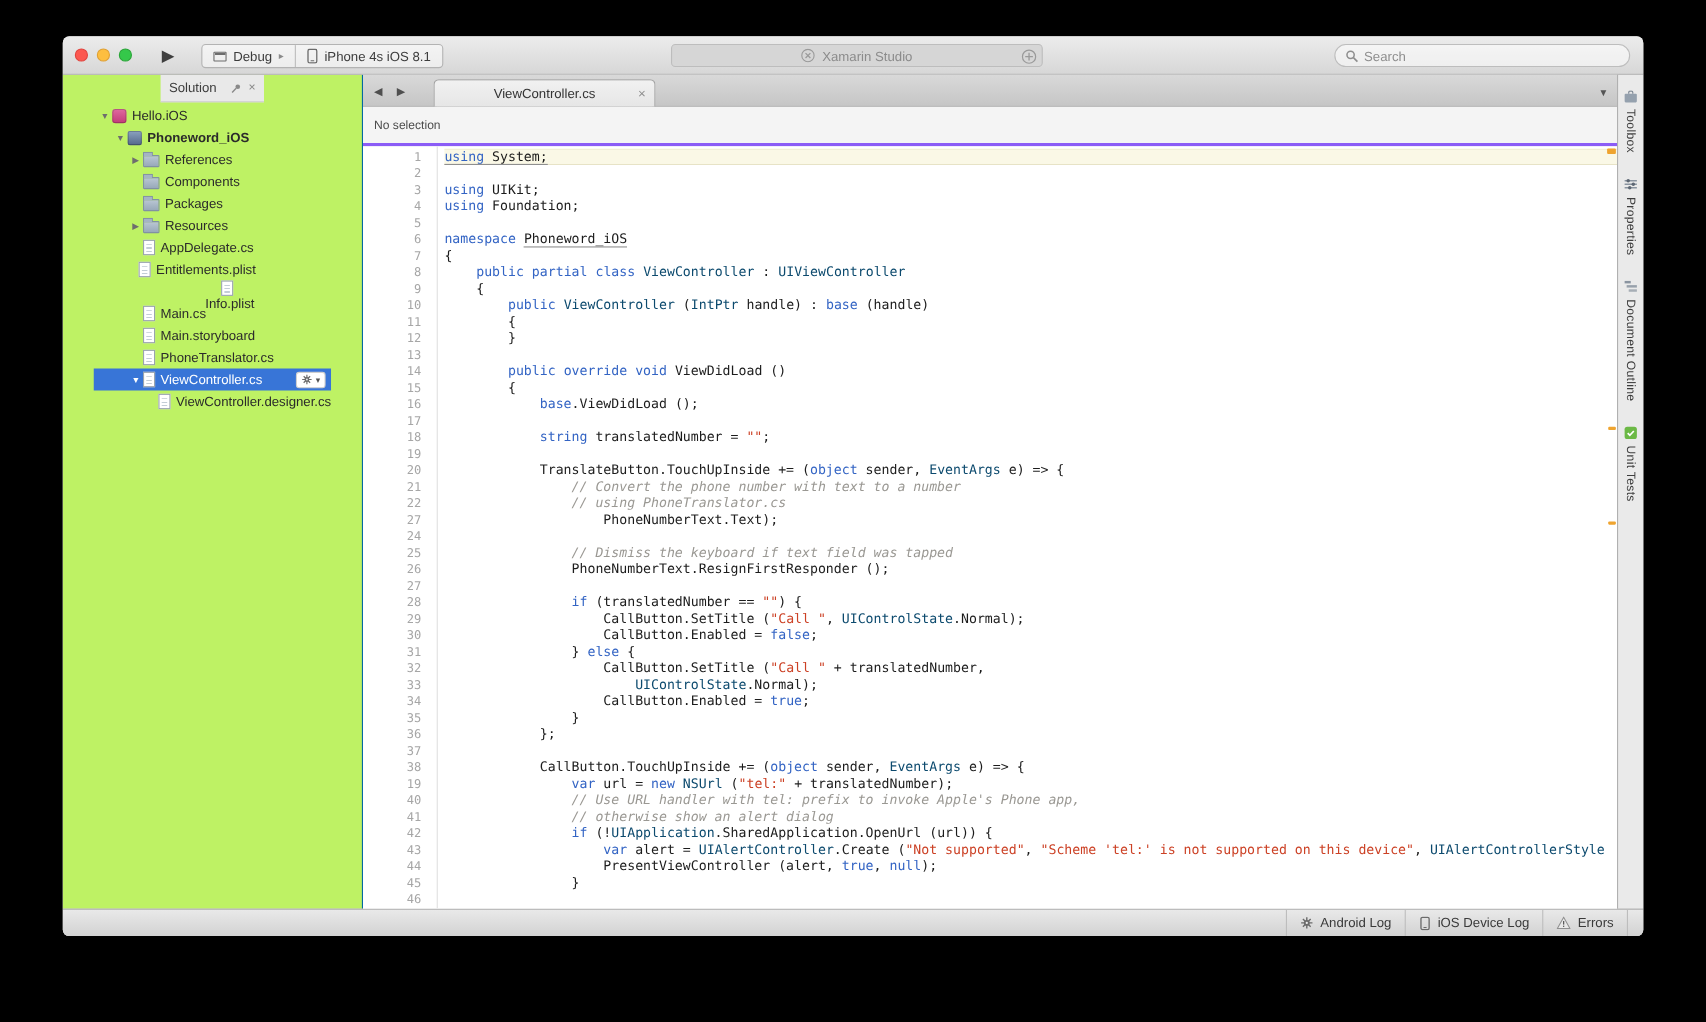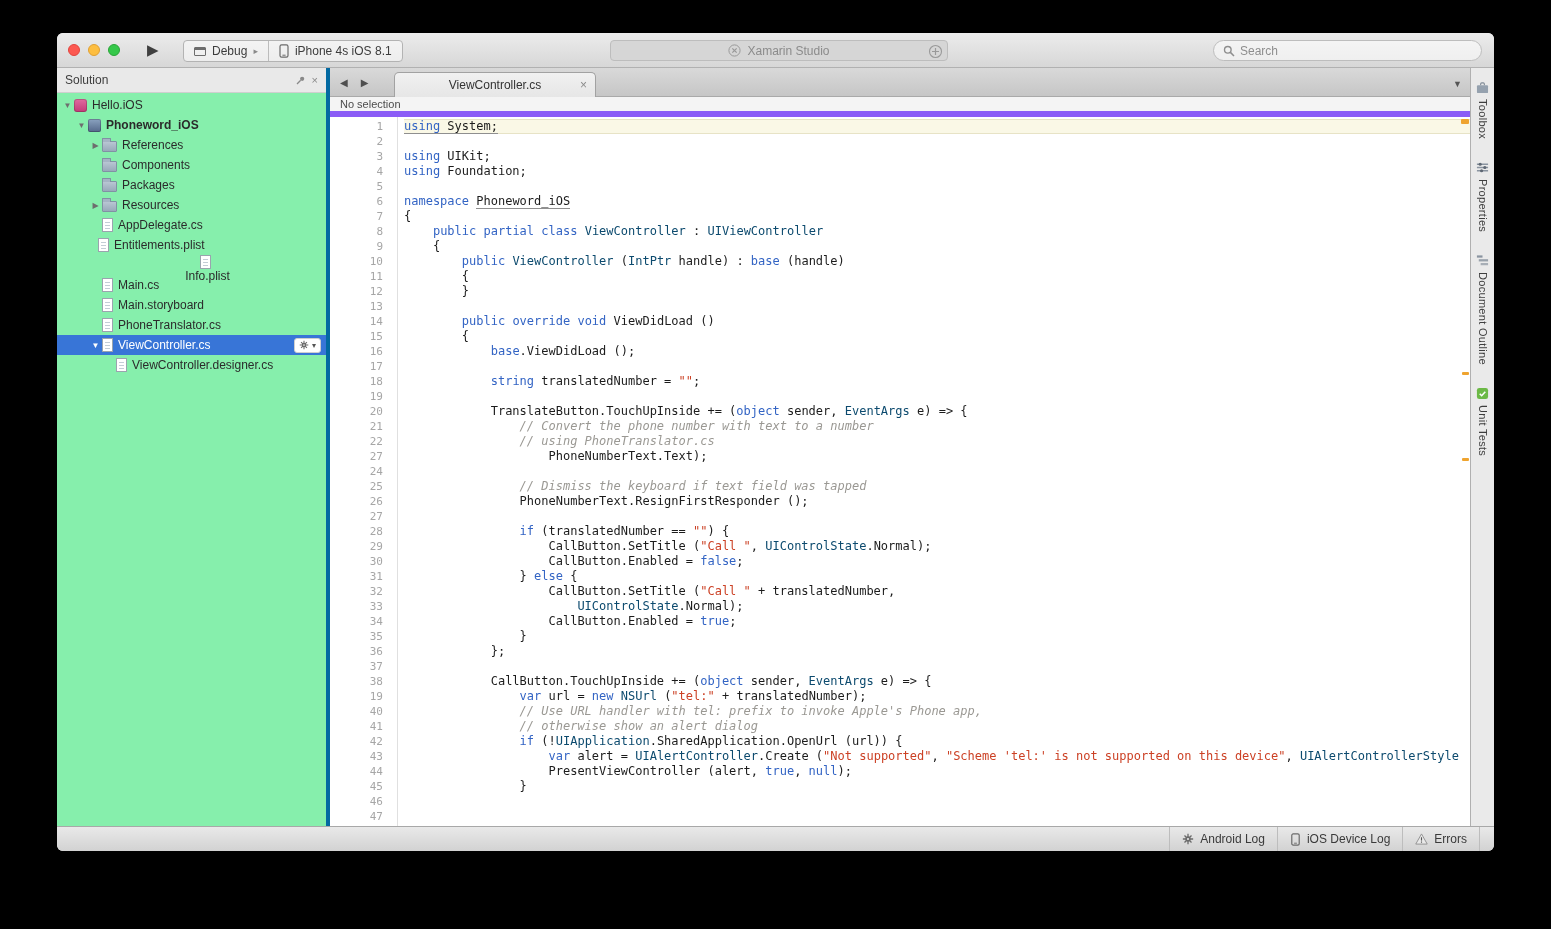--- a/index.html
+++ b/index.html
@@ -35,22 +35,22 @@
                   border:1px solid #bdbdbd; border-radius:11px; background:rgba(255,255,255,.55);
                   display:flex; align-items:center; padding:0 9px; gap:5px; }
   .search-field input { border:none; outline:none; background:transparent; flex:1;
                         font-size:12px; color:#6e6e6e; font-family:"Liberation Sans",sans-serif; }
   .search-field input::placeholder { color:#8e8e8e; }
 
   
   .main { flex:1; display:flex; min-height:0; }
 
   
-  .sidebar { width:273px; flex:none; background:#86efac; border-right:4px solid #0369a1;
-             display:flex; flex-direction:column; }
+  .sidebar { width:273px; flex:none; background:#bef264; border-right:1px solid #0369a1;
+             display:flex; flex-direction:column;align-items:center; }
   .pad-header { height:25px; flex:none; display:flex; align-items:center; gap:6px; padding:0 8px;
                 font-size:12px; color:#3d3d3d; border-bottom:1px solid #cfcfcf; background:#e9e9e9; }
   .pad-header .spacer { flex:1; }
   .pad-hicon { color:#8a8a8a; font-size:11px; line-height:1; }
   .tree { flex:1; overflow:hidden; padding-top:2px; }
   .tree-row { height:20px; display:flex; align-items:center; font-size:12px; color:#2b2b2b;
               white-space:nowrap; }
   .tree-row.bold { font-weight:bold; }
   .tree-row.selected { background:#3875d7; color:#fff; }
   .disclosure { width:13px; flex:none; font-size:8px; color:#6e6e6e; text-align:center; }
@@ -75,21 +75,21 @@
   .editor-col { flex:1; display:flex; flex-direction:column; min-width:0; }
   .tabbar { height:29px; flex:none; background:linear-gradient(#d9d9d9,#c6c6c6);
             border-bottom:1px solid #a9a9a9; display:flex; align-items:flex-end; position:relative; }
   .nav-arrows { position:absolute; left:10px; top:9px; display:flex; gap:13px; color:#4f4f4f; font-size:10px; }
   .tab { margin-left:64px; width:202px; height:25px; margin-bottom:-1px;
          background:linear-gradient(#f1f1f1,#e6e6e6); border:1px solid #a2a2a2; border-bottom:none;
          border-radius:5px 5px 0 0; display:flex; align-items:center; justify-content:center;
          font-size:12px; color:#333; position:relative; z-index:2; }
   .tab-close { position:absolute; right:8px; color:#8c8c8c; font-size:12px; line-height:1; }
   .tab-list-btn { position:absolute; right:8px; top:11px; color:#555; font-size:9px; }
-  .breadcrumb { height:20px; flex:none; background:#f4f4f4; border-bottom:6px solid #8b5cf6;
+  .breadcrumb { height:36px; flex:none; background:#f4f4f4; border-bottom:3px solid #8b5cf6;
                 display:flex; align-items:center; padding-left:10px; font-size:11px; color:#4c4c4c; }
 
   .editor { flex:1; background:#fff; display:flex; position:relative; overflow:hidden;
             font-family:"DejaVu Sans Mono",monospace; font-size:12px; }
   .gutter { width:68px; flex:none; border-right:1px solid #e0e0e0; padding-top:2px; }
   .ln { height:15px; line-height:15px; text-align:right; padding-right:14px; color:#a6a6a6; font-size:11px;
         font-family:"DejaVu Sans Mono",monospace; }
   .code { flex:1; padding:2px 0 0 6px; overflow:hidden; }
   .cl { height:15px; line-height:15px; white-space:pre; }
   .cl.caret { background:#faf8e6; box-shadow:inset 0 1px 0 #e7e3c6, inset 0 -1px 0 #e7e3c6; }

